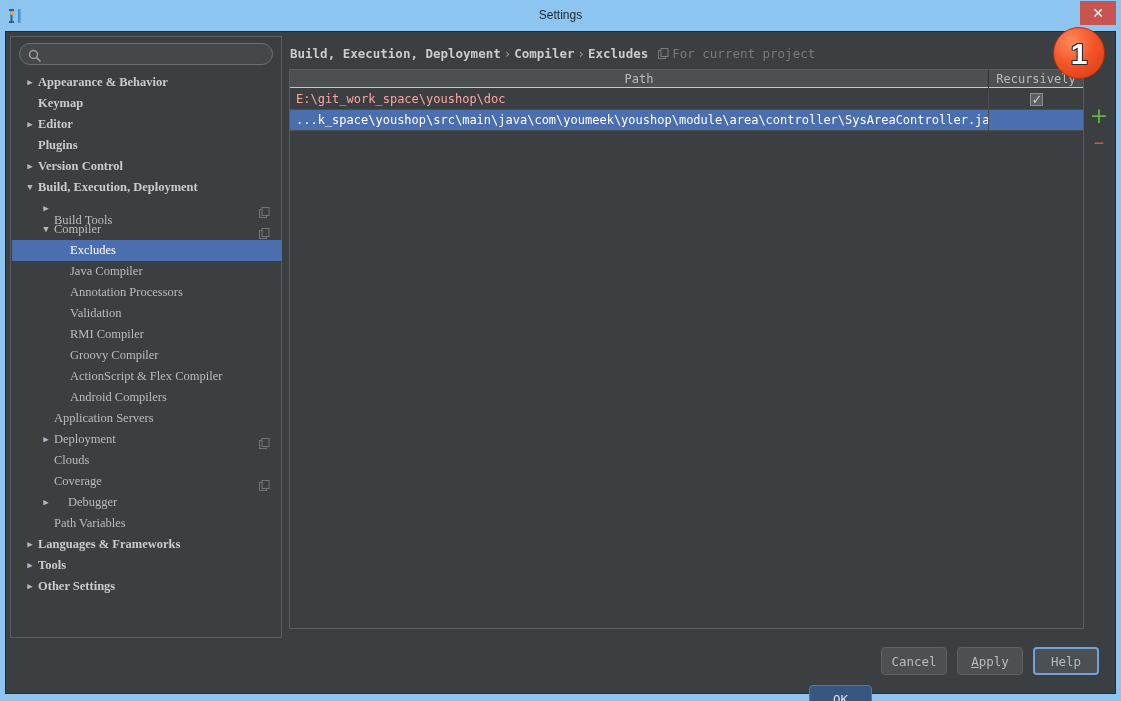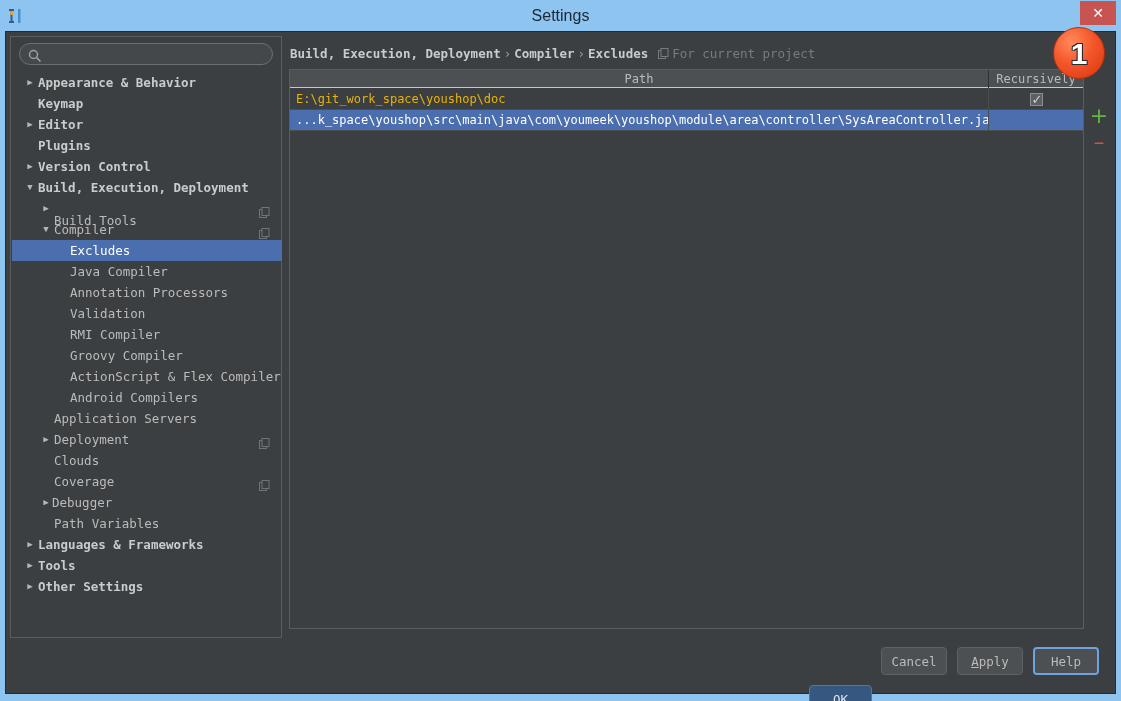--- a/index.html
+++ b/index.html
@@ -26,21 +26,21 @@
   #app-icon {
     position: absolute; left: 6px; top: 6px;
     width: 20px; height: 20px;
   }
   #title-text {
     position: absolute; left: 0; top: 0;
     width: 1121px; height: 31px;
     line-height: 31px;
     text-align: center;
     font-family: "Liberation Sans", sans-serif;
-    font-size: 16px;
+    font-size: 12px;
     color: #1d2733;
   }
   #close-button {
     position: absolute; right: 5px; top: 1px;
     width: 36px; height: 24px;
     background: #c75450;
     color: #ffffff;
     font-family: "Liberation Sans", sans-serif;
     font-size: 14px;
     text-align: center;
@@ -108,21 +108,21 @@
   .tree-item.selected { background: #4b6eaf; color: #ffffff; }
   .tree-arrow {
     position: absolute;
     top: 0;
     width: 12px; height: 21px;
     line-height: 21px;
     text-align: center;
     font-size: 9px;
     color: #a9b7c6;
   }
-  .tree-label { position: absolute; top: 0; }
+  .tree-label { position: absolute; top: 0; font-family: Liberation Serif, serif; }
   .tree-copyicon {
     position: absolute;
     right: 12px; top: 5px;
     width: 11px; height: 11px;
     opacity: .55;
   }
 
   
   #right-panel {
     position: absolute;
@@ -191,21 +191,21 @@
     border-bottom: 1px solid #4b4e50;
   }
   .trow.selected .cell-path,
   .trow.selected .cell-rec { background: #4b6eaf; color: #ffffff; }
   .cell-path {
     width: 699px; height: 20px;
     line-height: 20px;
     padding-left: 6px;
     font-family: "DejaVu Sans Mono", monospace;
     font-size: 12px;
-    color: #eab308;
+    color: #fca5a5;
     white-space: nowrap;
     overflow: hidden;
     border-right: 1px solid #4b4e50;
   }
   .cell-rec {
     width: 94px; height: 20px;
     display: flex; align-items: center; justify-content: center;
   }
   .checkbox {
     width: 13px; height: 13px;
@@ -399,21 +399,21 @@
           </div>
           <div class="tree-item">
             <span class="tree-label" style="left: 42px;">Coverage</span>
             <span class="tree-copyicon"><svg width="11" height="11" viewBox="0 0 11 11">
                 <rect x="0.5" y="2.5" width="7" height="8" fill="none" stroke="#9aa0a2"></rect>
                 <rect x="3" y="0.5" width="7" height="8" fill="#3c3f41" stroke="#9aa0a2"></rect>
               </svg></span>
           </div>
           <div class="tree-item">
             <span class="tree-arrow" style="left: 28px;">▶</span>
-            <span class="tree-label" style="left: 40px; text-align: center;">Debugger</span>
+            <span class="tree-label" style="left: 56px; text-align: center;">Debugger</span>
           </div>
           <div class="tree-item">
             <span class="tree-label" style="left: 42px;">Path Variables</span>
           </div>
           <div class="tree-item bold">
             <span class="tree-arrow" style="left: 12px;">▶</span>
             <span class="tree-label" style="left: 26px;">Languages &amp; Frameworks</span>
           </div>
           <div class="tree-item bold">
             <span class="tree-arrow" style="left: 12px;">▶</span>

